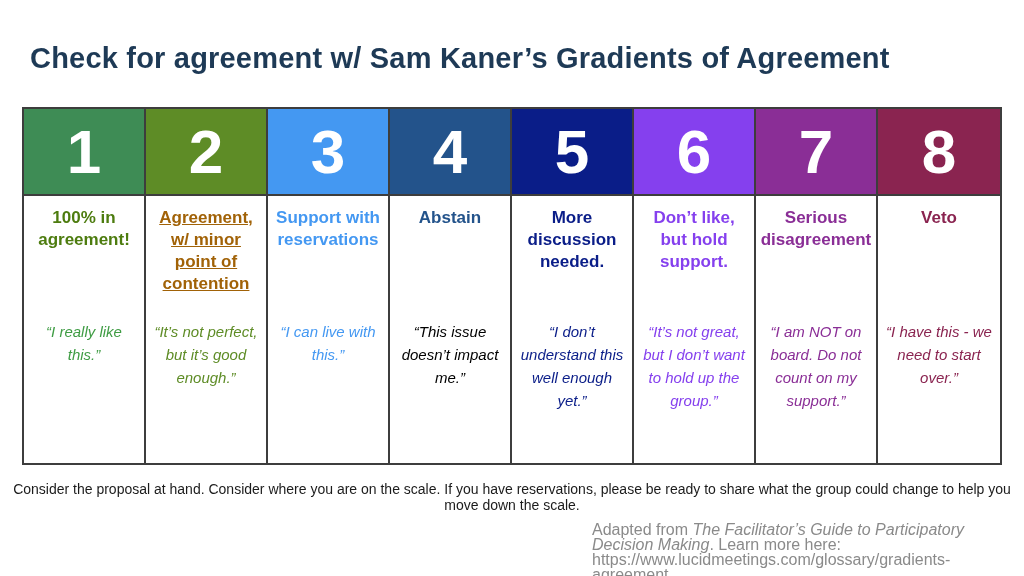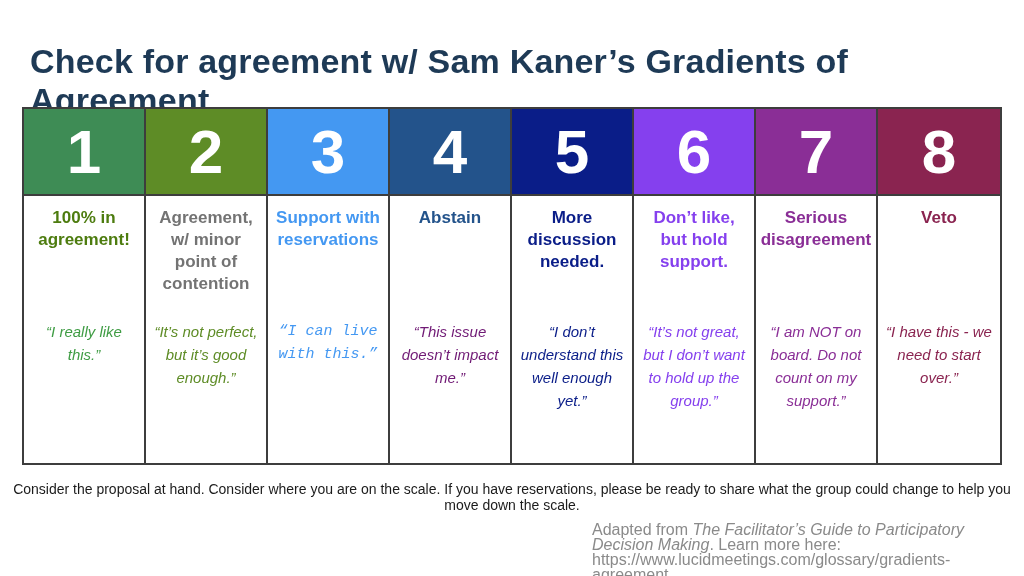--- a/index.html
+++ b/index.html
@@ -9,21 +9,21 @@
     height: 576px;
     background: #ffffff;
     font-family: "Liberation Sans", sans-serif;
     overflow: hidden;
   }
   .page-title {
     position: absolute;
     left: 30px;
     top: 42px;
     margin: 0;
-    font-size: 34px;
+    font-size: 29px;
     font-weight: bold;
     letter-spacing: 0.2px;
   }
   .gradients-table {
     position: absolute;
     left: 22px;
     top: 107px;
     width: 980px;
     height: 358px;
     display: grid;
@@ -107,42 +107,42 @@
         <div class="label" style="color: #4d7c0f;">100% in agreement!</div>
         <div class="quote" style="color: rgb(63, 156, 68);">“I really like this.”</div>
       </div>
     </div>
 
     <div class="col">
       <div class="head" style="background-color: rgb(94, 140, 38);">
         <span class="num">2</span>
       </div>
       <div class="body">
-        <div class="label" style="color: #737373;">Agreement, w/ minor point of contention</div>
+        <div class="label" style="color: #a16207; text-decoration: underline;">Agreement, w/ minor point of contention</div>
         <div class="quote" style="color: rgb(94, 140, 38);">“It’s not perfect, but it’s good enough.”</div>
       </div>
     </div>
 
     <div class="col">
       <div class="head" style="background-color: rgb(68, 152, 242);">
         <span class="num">3</span>
       </div>
       <div class="body">
         <div class="label" style="color: rgb(68, 152, 242);">Support with reservations</div>
-        <div class="quote" style="color: rgb(68, 152, 242); font-family: Liberation Mono, monospace;">“I can live with this.”</div>
+        <div class="quote" style="color: rgb(68, 152, 242);">“I can live with this.”</div>
       </div>
     </div>
 
     <div class="col">
       <div class="head" style="background-color: rgb(35, 83, 139);">
         <span class="num">4</span>
       </div>
       <div class="body">
         <div class="label" style="color: rgb(35, 83, 139);">Abstain</div>
-        <div class="quote" style="color: #701a75; font-style: italic;">“This issue doesn’t impact me.”</div>
+        <div class="quote" style="color: #000000; font-style: italic;">“This issue doesn’t impact me.”</div>
       </div>
     </div>
 
     <div class="col">
       <div class="head" style="background-color: rgb(10, 29, 136);">
         <span class="num">5</span>
       </div>
       <div class="body">
         <div class="label" style="color: rgb(10, 29, 136);">More discussion needed.</div>
         <div class="quote" style="color: rgb(10, 29, 136);">“I don’t understand this well enough yet.”</div>

